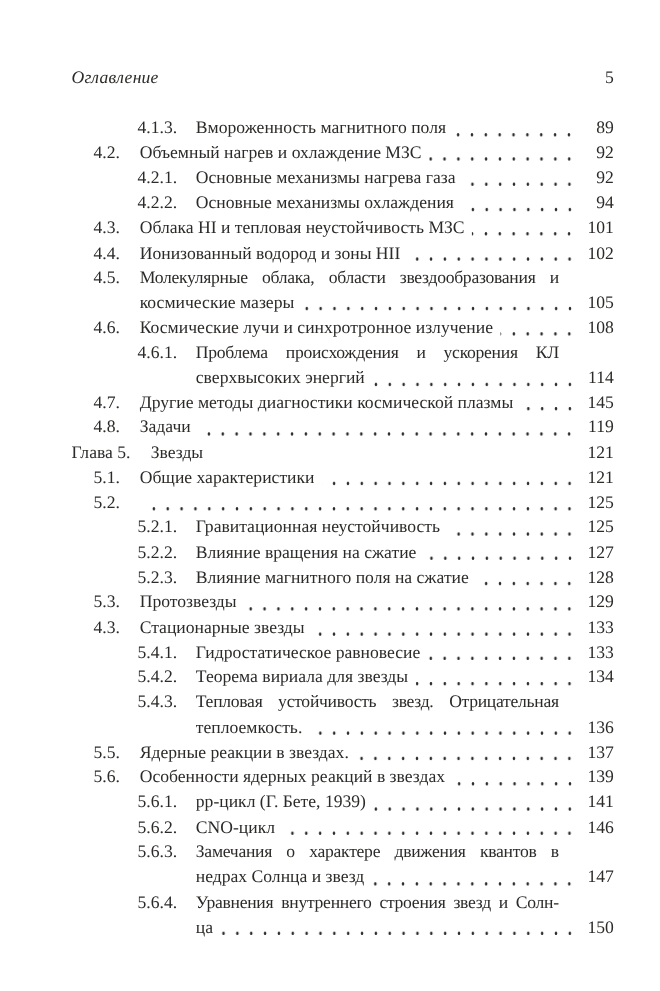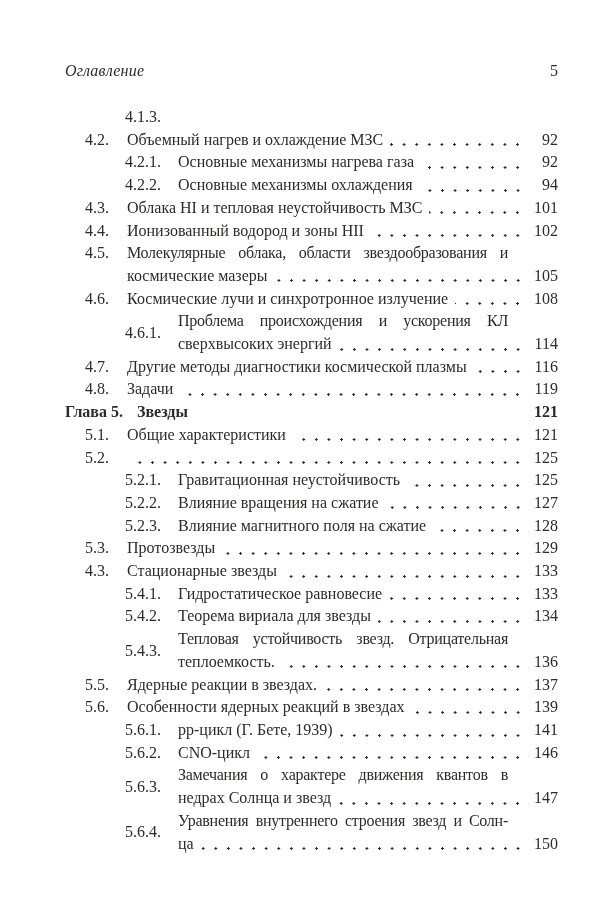--- a/index.html
+++ b/index.html
@@ -28,23 +28,23 @@
   .head-title{font-style:italic;letter-spacing:.2px;text-align:right;}
   .head-page{font-style:normal;}
   
   .toc{
     position:absolute;top:106px;left:0;right:0;
     font-size:16px;line-height:22.7px;
   }
   .entry{display:flex;margin-right:42px;}
   .entry.section{margin-left:85px;}
   .entry.section > .num{flex:0 0 42px;}
-  .entry.subsection{margin-left:125px;align-items:center;}
+  .entry.subsection{margin-left:125px;}
   .entry.subsection > .num{flex:0 0 53px;}
-  .entry.chapter{margin-left:65px;font-weight:bold;}
+  .entry.chapter{margin-left:65px;font-weight:normal;}
   .entry.chapter > .num{flex:0 0 72px;}
   .num{white-space:nowrap;}
   .body{flex:1 1 auto;min-width:0;}
   
   .cont{
     text-align:justify;
     text-align-last:justify;
     margin-right:50px;
     letter-spacing:-0.25px;
     white-space:normal;
@@ -67,20 +67,27 @@
 
 <div class="page">
   <header class="pagehead">
     <span class="head-title">Оглавление</span>
     <span class="head-page">5</span>
   </header>
 
   <main class="toc" id="toc">
       <div class="entry subsection">
         <span class="num">4.1.3.</span>
+        <div class="body">
+          <div class="lastline">
+            <span class="txt">Вмороженность магнитного поля</span>
+            <span class="leader"></span>
+            <span class="pagenum">89</span>
+          </div>
+        </div>
       </div>
       <div class="entry section">
         <span class="num">4.2.</span>
         <div class="body">
           <div class="lastline">
             <span class="txt">Объемный нагрев и охлаждение МЗС</span>
             <span class="leader"></span>
             <span class="pagenum">92</span>
           </div>
         </div>
@@ -156,21 +163,21 @@
             <span class="pagenum">114</span>
           </div>
         </div>
       </div>
       <div class="entry section">
         <span class="num">4.7.</span>
         <div class="body">
           <div class="lastline">
             <span class="txt">Другие методы диагностики космической плазмы</span>
             <span class="leader"></span>
-            <span class="pagenum">116</span>
+            <span class="pagenum">145</span>
           </div>
         </div>
       </div>
       <div class="entry section">
         <span class="num">4.8.</span>
         <div class="body">
           <div class="lastline">
             <span class="txt">Задачи</span>
             <span class="leader"></span>
             <span class="pagenum">119</span>

